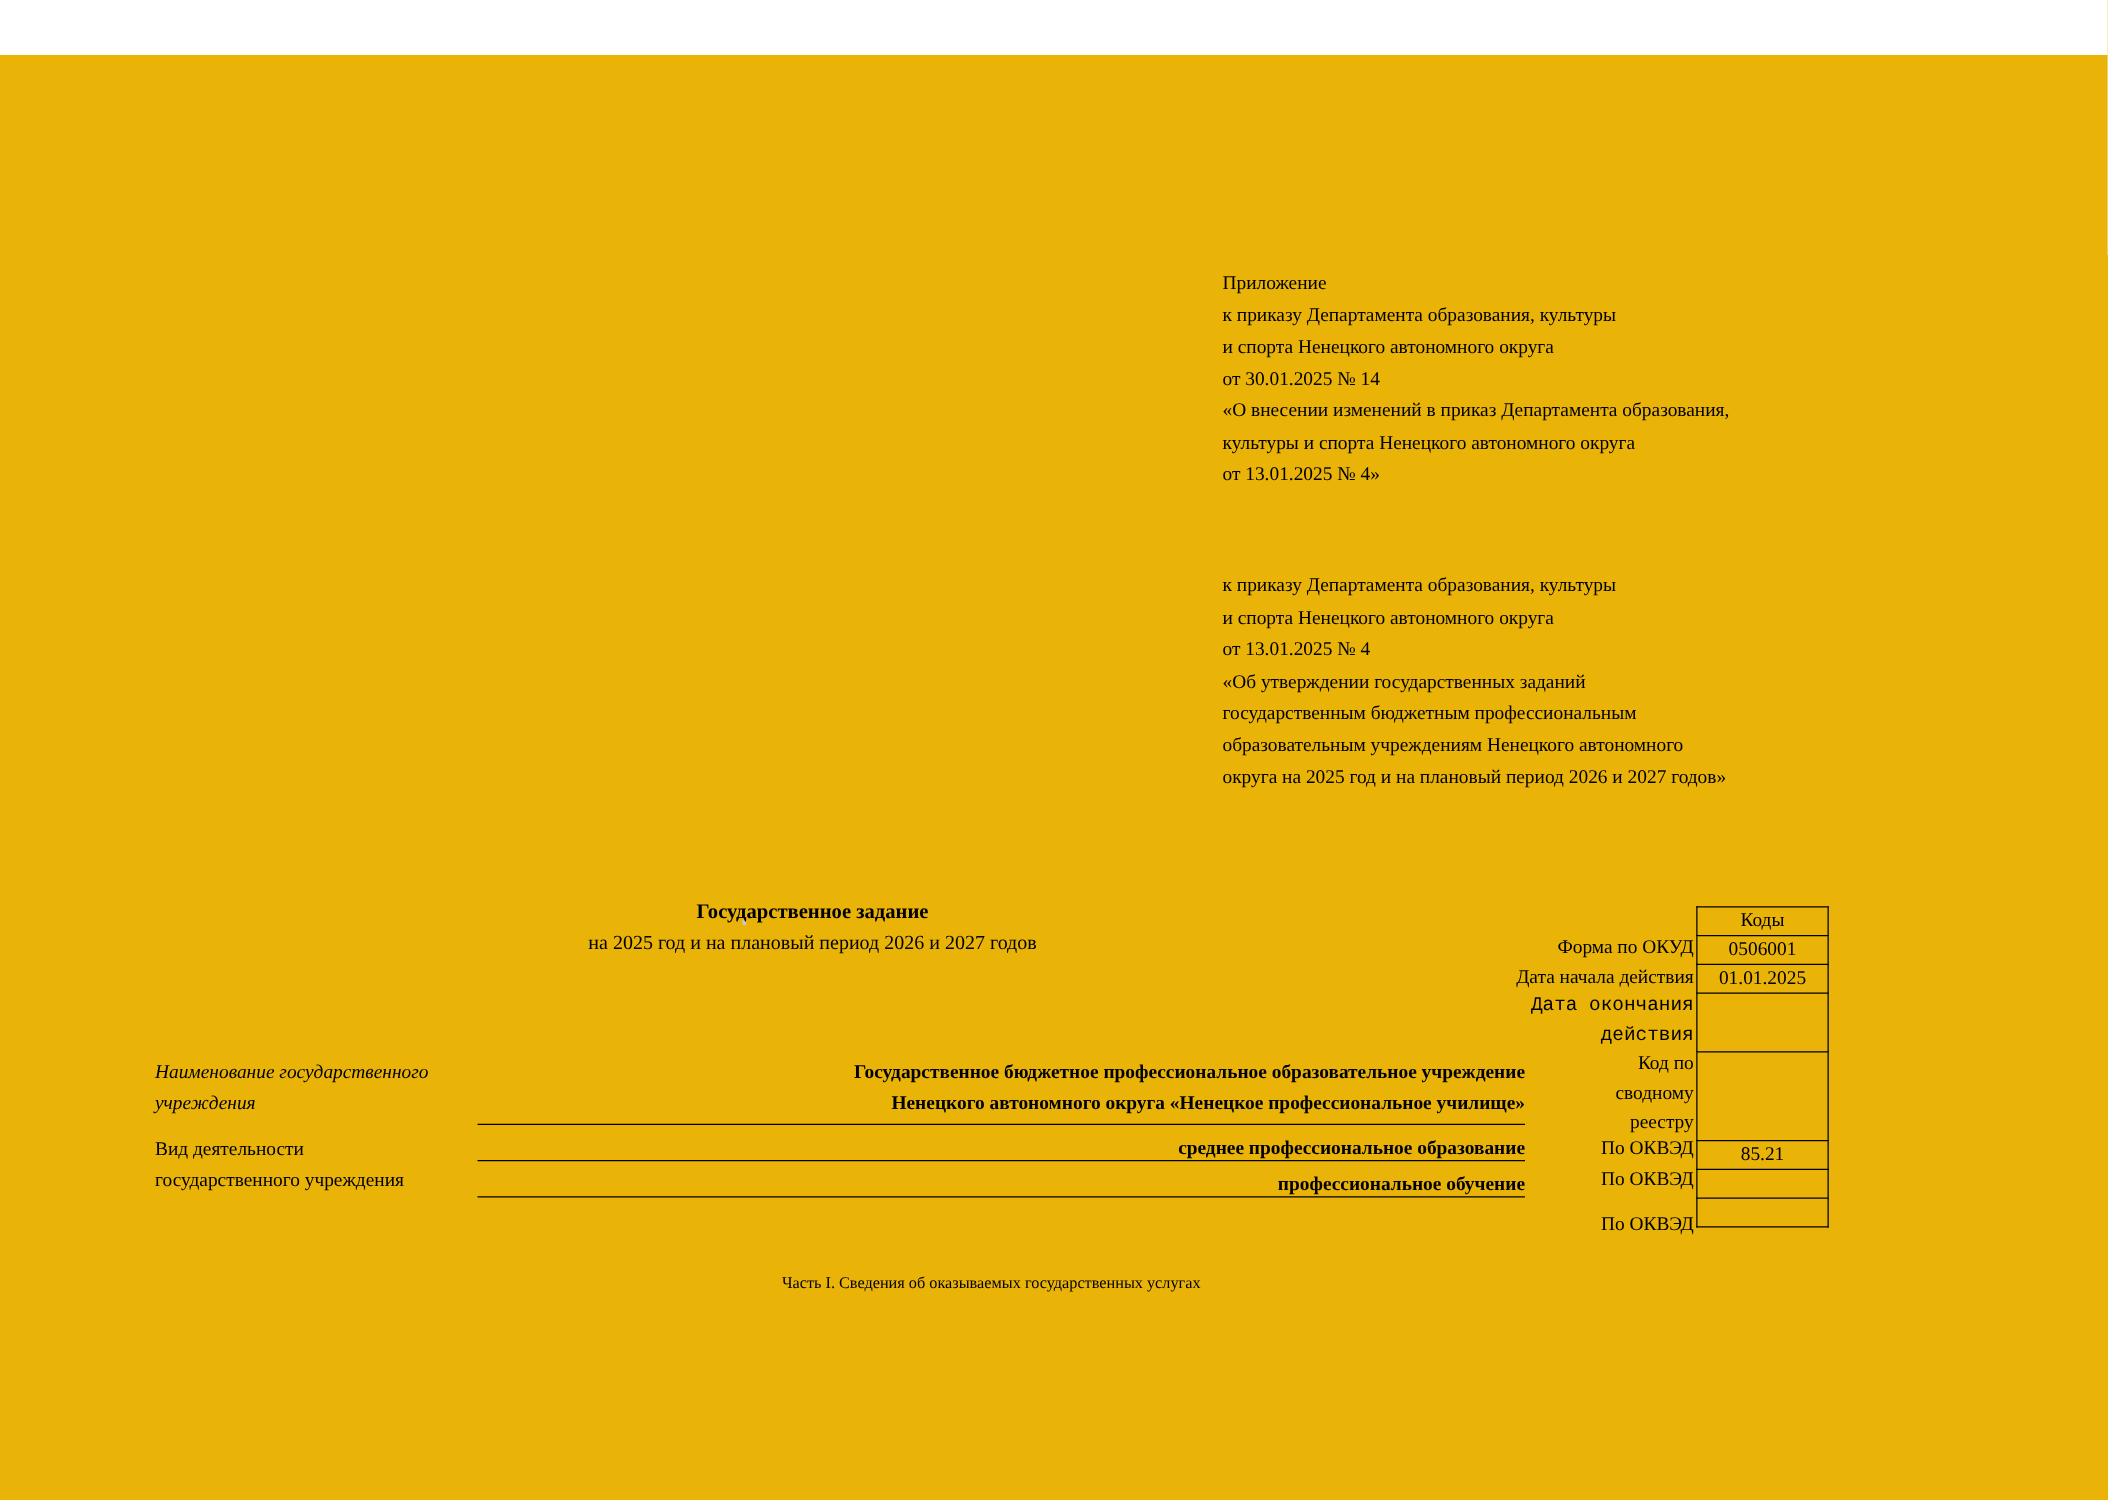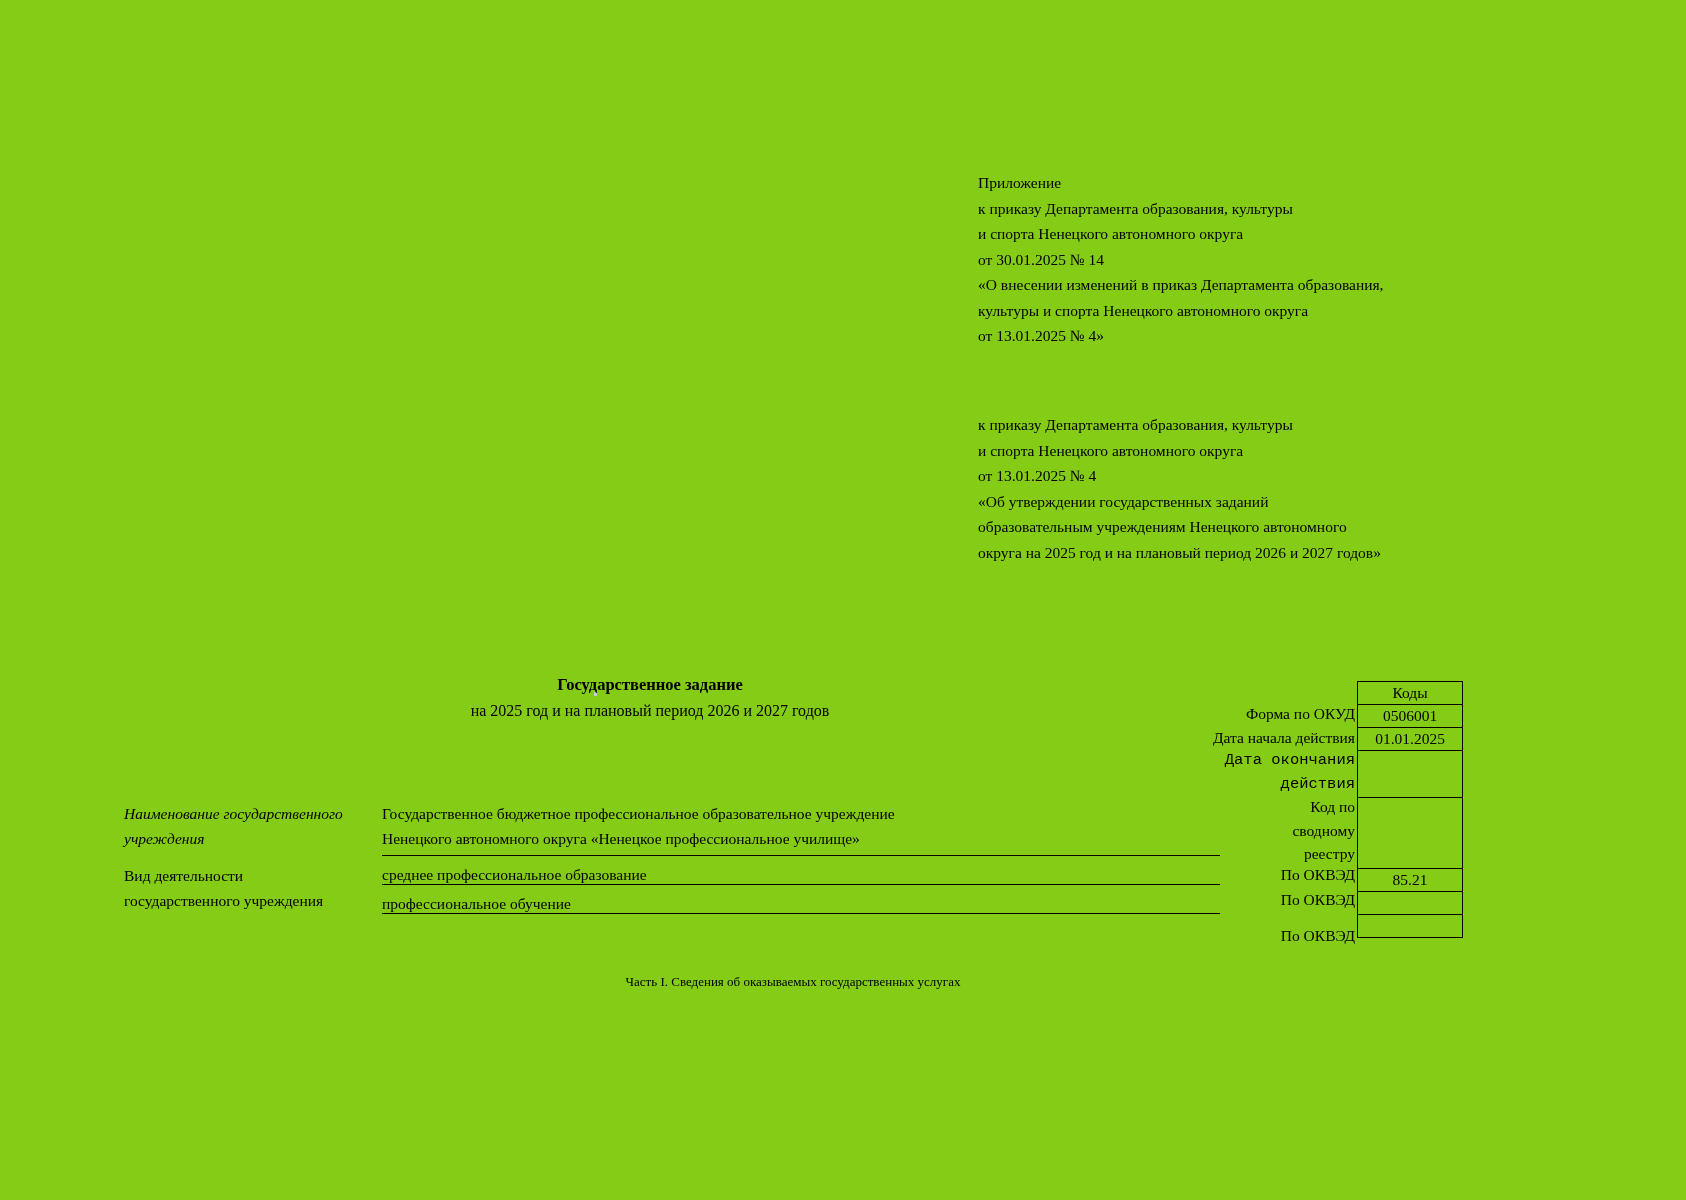--- a/index.html
+++ b/index.html
@@ -12,21 +12,22 @@
     width: 1686px;
     height: 1200px;
     position: relative;
     font-family: "Liberation Serif", "DejaVu Serif", serif;
     color: #000000;
     overflow: hidden;
   }
   .page {
     position: absolute;
     inset: 0;
-    background: #84cc16;
+    background: #eab308;
+    margin-top: 44px;
   }
 
   
   .appendix-block {
     position: absolute;
     font-size: 15.5px;
     line-height: 25.5px;
     white-space: nowrap;
   }
   .appendix-block .ln { display: block; }
@@ -99,23 +100,24 @@
     width: 300px;
     font-size: 15.5px;
     line-height: 25px;
   }
   #lbl-institution { top: 801px; font-style: italic; }
   #lbl-activity    { top: 863px; }
 
   
   .field-value {
     position: absolute;
-    text-align: left;
+    text-align: right;
     font-size: 15.5px;
     line-height: 25px;
+    font-weight: bold;
   }
   #val-institution {
     left: 382px;
     top: 801px;
     width: 838px;
   }
   #val-activity-1 {
     left: 382px;
     top: 862px;
     width: 838px;
@@ -172,20 +174,21 @@
     <span class="ln">«О внесении изменений в приказ Департамента образования,</span>
     <span class="ln">культуры и спорта Ненецкого автономного округа</span>
     <span class="ln">от 13.01.2025 № 4»</span>
   </div>
 
   <div class="appendix-block" id="appendix-three">
     <span class="ln">к приказу Департамента образования, культуры</span>
     <span class="ln">и спорта Ненецкого автономного округа</span>
     <span class="ln">от 13.01.2025 № 4</span>
     <span class="ln">«Об утверждении государственных заданий</span>
+    <span class="ln">государственным бюджетным профессиональным</span>
     <span class="ln">образовательным учреждениям Ненецкого автономного</span>
     <span class="ln">округа на 2025 год и на плановый период 2026 и 2027 годов»</span>
   </div>
 
   <div class="scan-speck"></div>
 
   <div class="doc-title">Государственное задание</div>
   <div class="doc-subtitle">на 2025 год и на плановый период 2026 и 2027 годов</div>
 
   <div class="code-label" id="lbl-okud">Форма по ОКУД</div>

